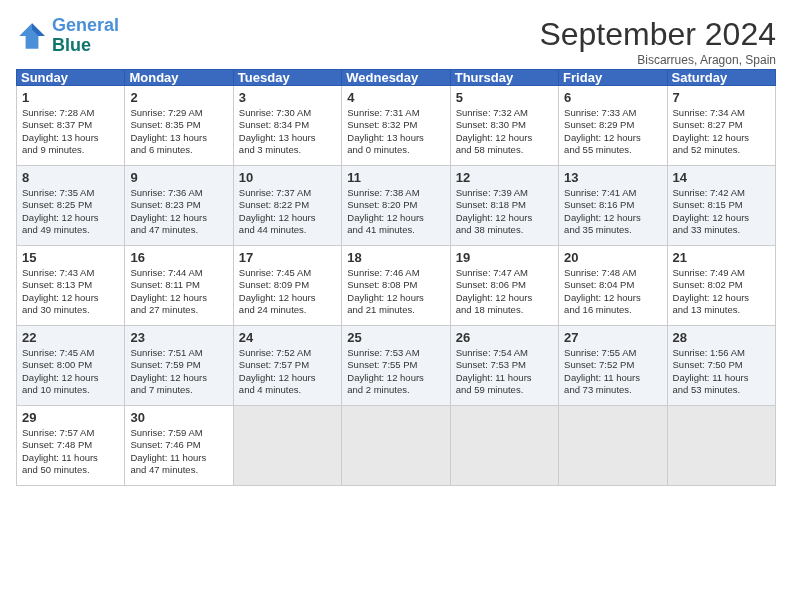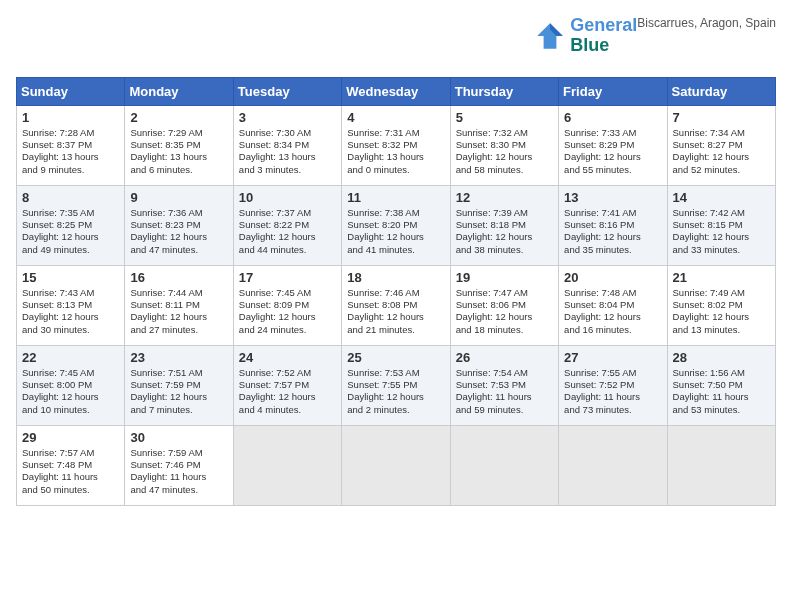--- a/index.html
+++ b/index.html
@@ -5,23 +5,23 @@
     * { box-sizing: border-box; margin: 0; padding: 0; }
     body {
       font-family: Arial, sans-serif;
       background: #fff;
       width: 792px;
       min-height: 612px;
       padding: 16px;
     }
     .header {
       display: flex;
-      justify-content: flex-end;
+      justify-content: space-between;
       align-items: flex-start;
-      margin-bottom: 21px;
+      margin-bottom: 2px;
     }
     .logo {
       display: flex;
       align-items: center;
       gap: 4px;
     }
     .logo-text {
       font-size: 18px;
       font-weight: bold;
       color: #333;
@@ -44,21 +44,21 @@
     }
     table {
       width: 100%;
       border-collapse: collapse;
       table-layout: fixed;
     }
     thead th {
       background-color: #3a6abf;
       color: #fff;
       font-size: 13px;
-      padding: 6px 4px;
+      padding: 0 4px;
       text-align: left;
       border: 1px solid #2a5aaf;
     }
     td {
       vertical-align: top;
       border: 1px solid #ccc;
       padding: 4px 5px;
       font-size: 9.5px;
       color: #333;
       height: 80px;
@@ -89,20 +89,21 @@
     <svg class="logo-icon" viewBox="0 0 40 40">
       <polygon points="20,4 36,20 28,20 28,36 12,36 12,20 4,20" fill="#4a90d9"></polygon>
       <polygon points="20,4 36,20 28,20 20,12" fill="#2a6abf"></polygon>
     </svg>
     <div class="logo-text">
       <div><span>General</span></div>
       <div><span style="color:#0f766e">Blue</span></div>
     </div>
   </div>
   <div class="title-block">
+    <div class="month-title">September 2024</div>
     <div class="subtitle">Biscarrues, Aragon, Spain</div>
   </div>
 </div>
 
 <table>
   <thead>
     <tr>
     <th>Sunday</th>
         <th>Monday</th>
         <th>Tuesday</th>

